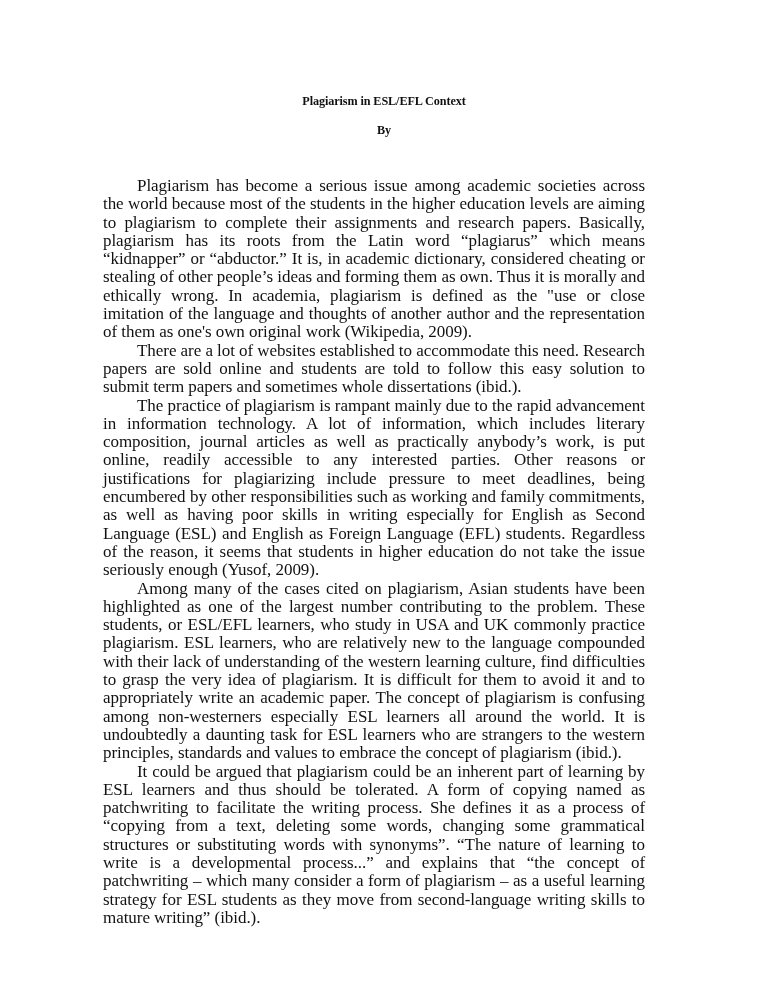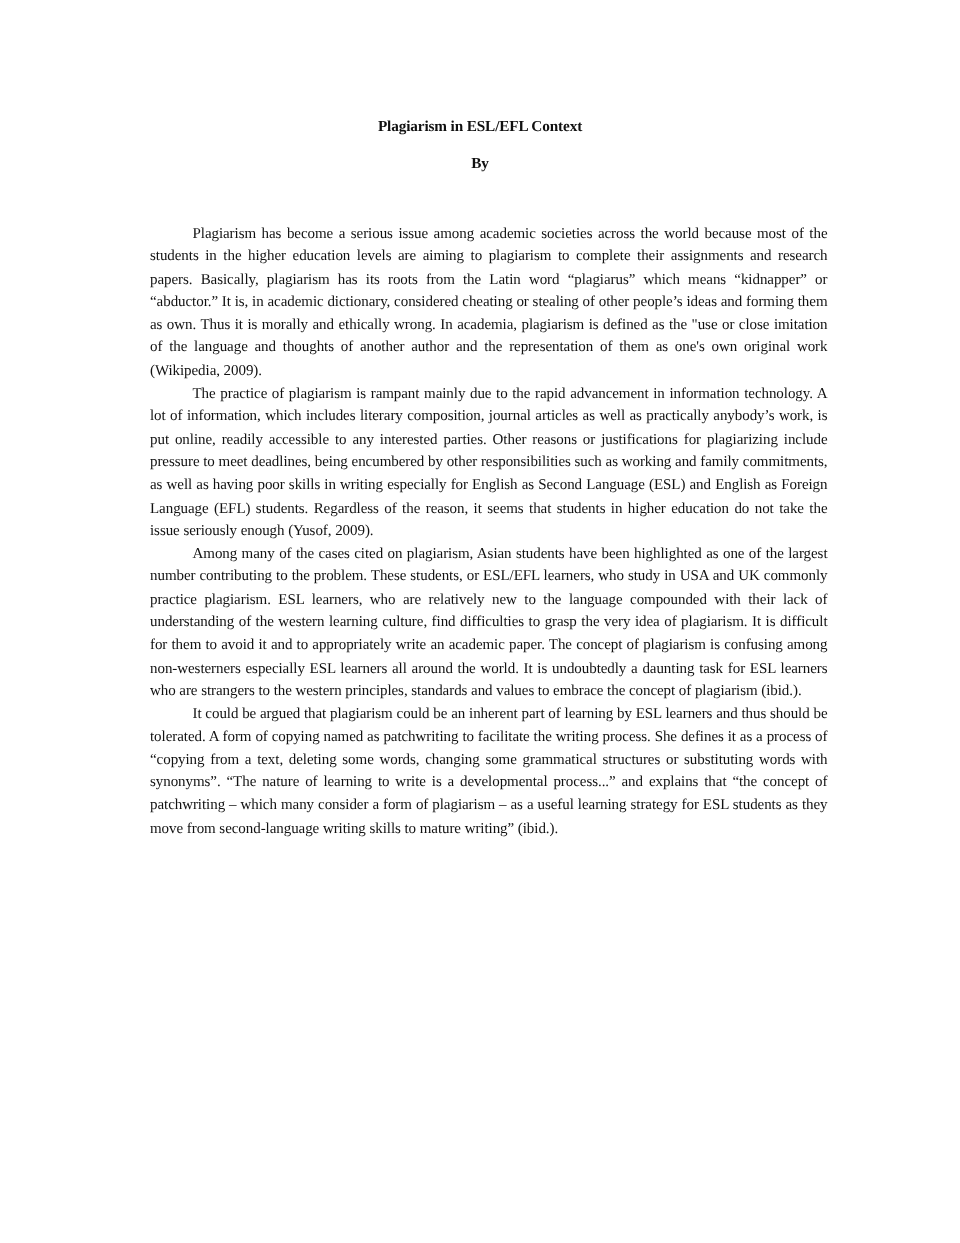--- a/index.html
+++ b/index.html
@@ -31,41 +31,42 @@
       font-weight: bold;
       font-size: 12.2px;
       line-height: 14px;
       letter-spacing: -0.1px;
     }
     .h-title { top: 94px; }
     .h-by { top: 123px; }
     .h-author { top: 150px; }
     .body-text {
       position: absolute;
-      left: 120px;
+      left: 103px;
       top: 177px;
       width: 542px;
-      font-size: 12px;
+      font-size: 17px;
       line-height: 18.3px;
       text-align: justify;
       letter-spacing: -0.05px;
       word-spacing: 0px;
     }
     .body-text p {
       margin: 0;
       padding: 0;
       text-indent: 34px;
     }
   </style>
 </head>
 <body>
 
 <div class="page">
   <div class="heading h-title">Plagiarism in ESL/EFL Context</div>
   <div class="heading h-by">By</div>
 
   <div class="body-text">
     <p>Plagiarism has become a serious issue among academic societies across the world because most of the students in the higher education levels are aiming to plagiarism to complete their assignments and research papers.  Basically, plagiarism has its roots from the Latin word “plagiarus” which means “kidnapper” or “abductor.” It is, in academic dictionary, considered cheating or stealing of other people’s ideas and forming them as own.  Thus it is morally and ethically wrong. In academia, plagiarism is defined as the "use or close imitation of the language and thoughts of another author and the representation of them as one's own original work (Wikipedia, 2009).</p>
+    <p>There are a lot of websites established to accommodate this need. Research papers are sold online and students are told to follow this easy solution to submit term papers and sometimes whole dissertations (ibid.).</p>
     <p>The practice of plagiarism is rampant mainly due to the rapid advancement in information technology. A lot of information, which includes literary composition, journal articles as well as practically anybody’s work, is put online, readily accessible to any interested parties. Other reasons or justifications for plagiarizing include pressure to meet deadlines, being encumbered by other responsibilities such as working and family commitments, as well as having poor skills in writing especially for English as Second Language (ESL) and English as Foreign Language (EFL) students.  Regardless of the reason, it seems that students in higher education do not take the issue seriously enough (Yusof, 2009).</p>
     <p>Among many of the cases cited on plagiarism, Asian students have been highlighted as one of the largest number contributing to the problem. These students, or ESL/EFL learners, who study in USA and UK commonly practice plagiarism. ESL learners, who are relatively new to the language compounded with their lack of understanding of the western learning culture, find difficulties to grasp the very idea of plagiarism. It is difficult for them to avoid it and to appropriately write an academic paper. The concept of plagiarism is confusing among non-westerners especially ESL learners all around the world.  It is undoubtedly a daunting task for ESL learners who are strangers to the western principles, standards and values to embrace the concept of plagiarism (ibid.).</p>
     <p>It could be argued that plagiarism could be an inherent part of learning by ESL learners and thus should be tolerated.  A form of copying named as patchwriting to facilitate the writing process.  She defines it as a process of “copying from a text, deleting some words, changing some grammatical structures or substituting words with synonyms”.  “The nature of learning to write is a developmental process...” and explains that “the concept of patchwriting – which many consider a form of plagiarism – as a useful learning strategy for ESL students as they move from second-language writing skills to mature writing” (ibid.).</p>
   </div>
 </div>
 
 </body></html>

